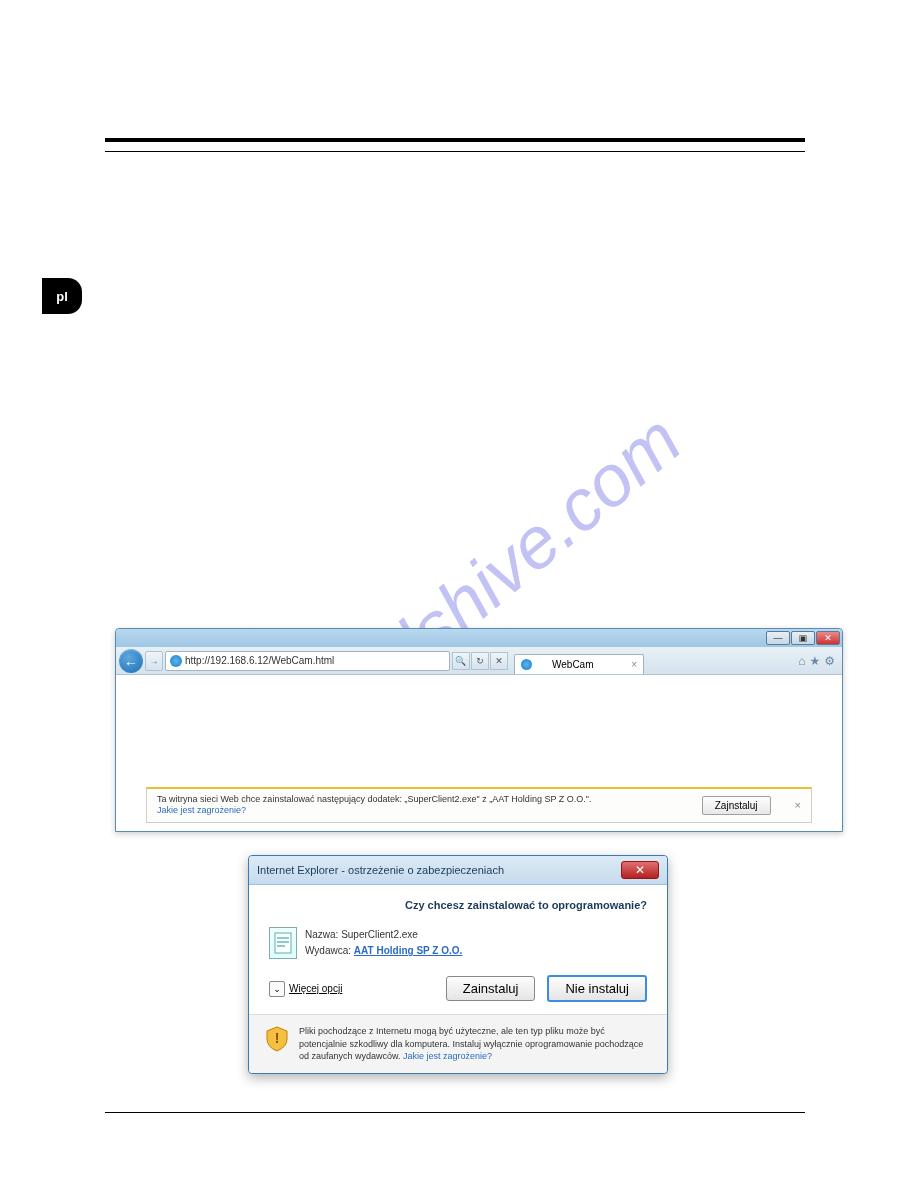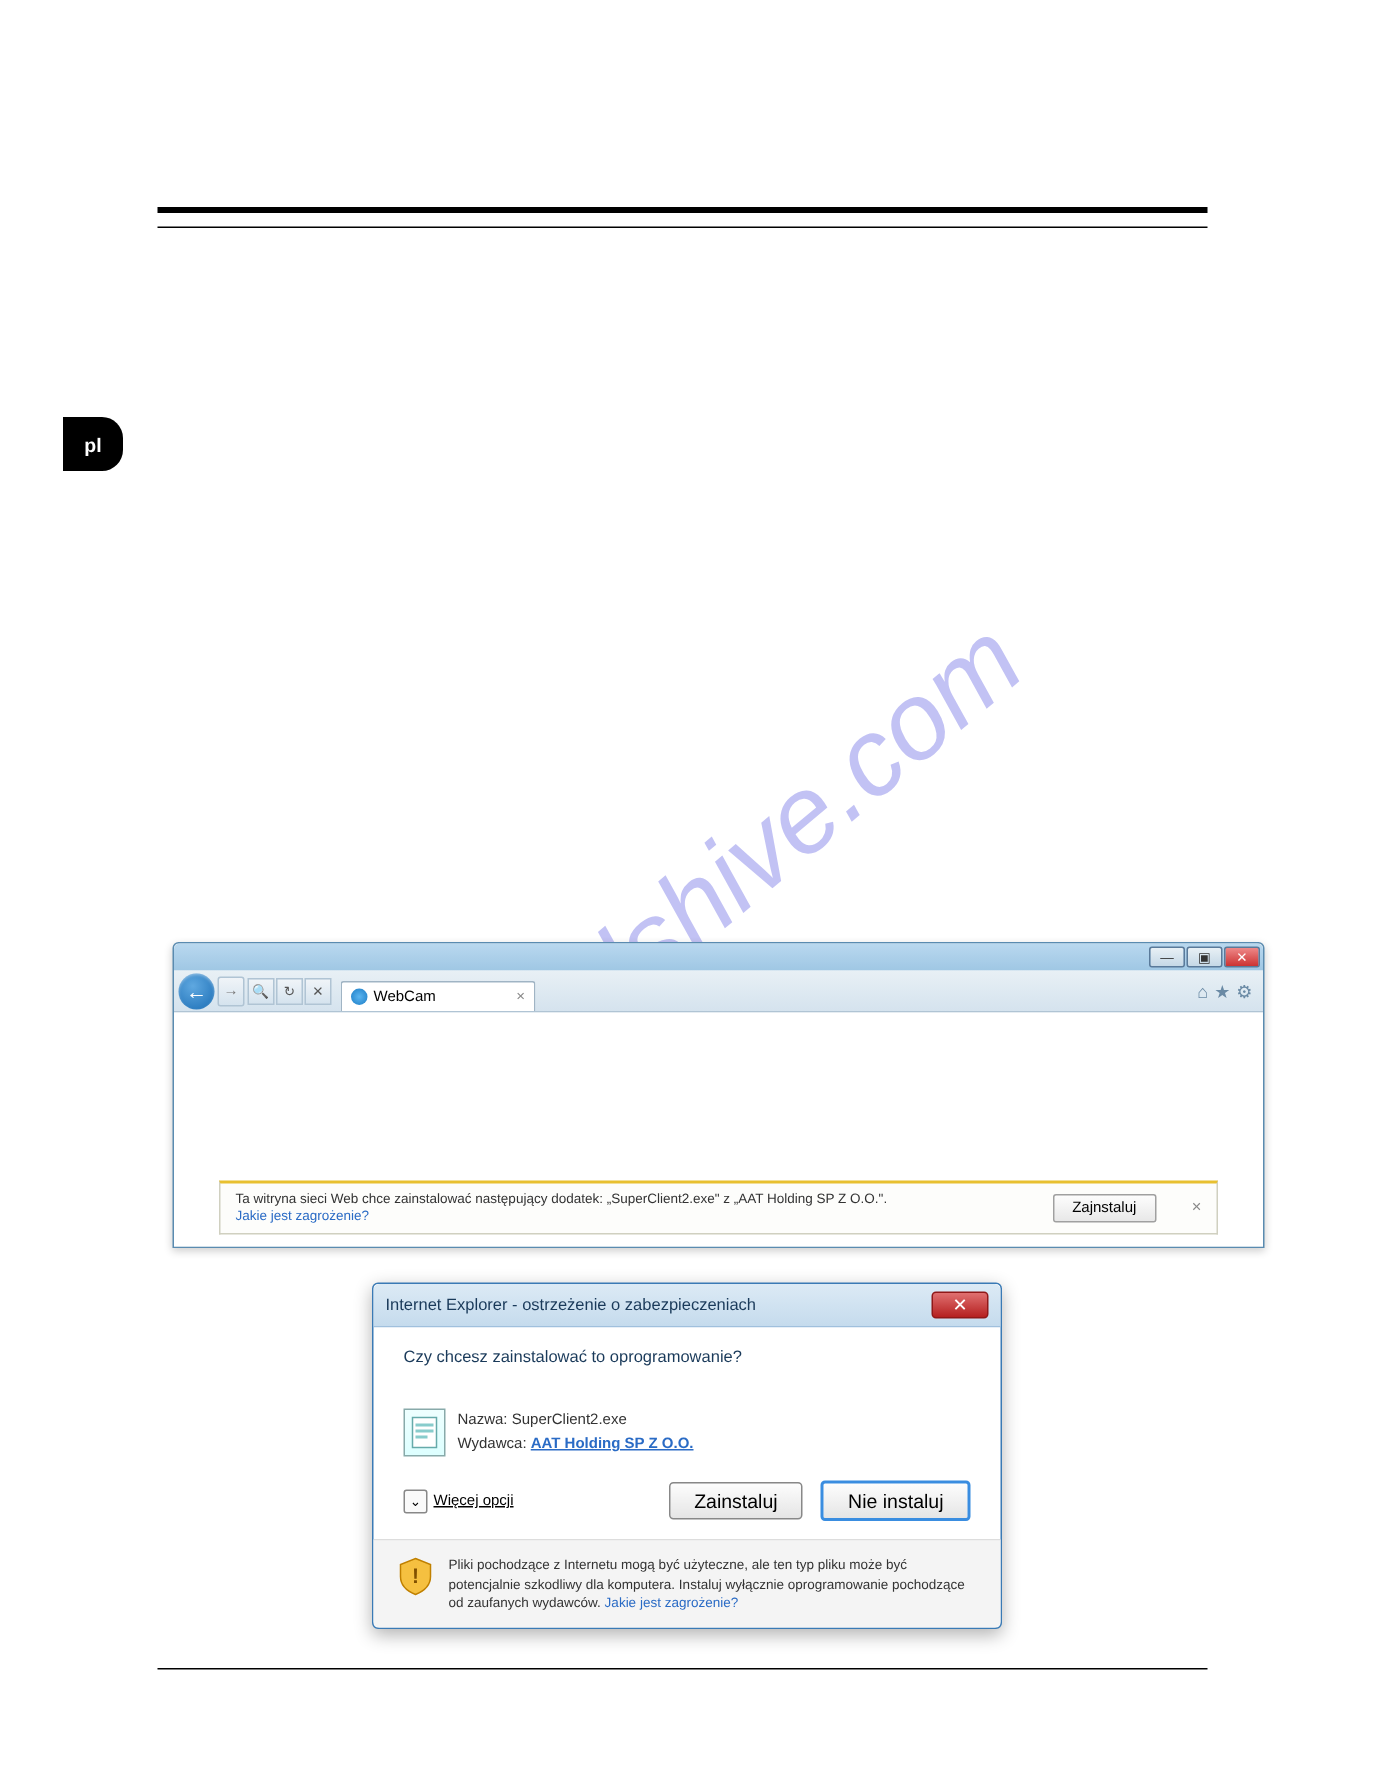--- a/index.html
+++ b/index.html
@@ -177,21 +177,21 @@
   .browser-tab {
     background: #fff;
     border: 1px solid #a0b4c4;
     border-bottom: none;
     height: 20px;
     min-width: 130px;
     display: flex;
     align-items: center;
     padding: 0 6px;
     font-size: 10px;
-    gap: 4px;
+    gap: 20px;
     border-radius: 2px 2px 0 0;
   }
   .browser-tab .ie-ico {
     width: 11px;
     height: 11px;
     background: radial-gradient(circle, #5bb5f0, #1a7bc5);
     border-radius: 50%;
   }
   .browser-tab .close-x {
     margin-left: auto;
@@ -271,23 +271,24 @@
     justify-content: center;
     font-size: 12px;
     border-radius: 3px;
     border: 1px solid #901818;
   }
   .dialog-body {
     padding: 14px 20px 12px 20px;
   }
   .dialog-question {
     font-size: 11px;
-    font-weight: normal;
+    font-weight: bold;
     color: #1a3a5a;
-    margin-bottom: 28px;
+    margin-bottom: 16px;
+    text-align: right;
   }
   .dialog-info {
     display: flex;
     gap: 8px;
     font-size: 10px;
     color: #333;
     margin-bottom: 16px;
   }
   .dialog-file-icon {
     width: 28px;
@@ -375,20 +376,24 @@
     <div class="win-btn">—</div>
     <div class="win-btn">▣</div>
     <div class="win-btn close">✕</div>
   </div>
   <div class="browser-nav">
     <div class="back-btn">
       <span>←</span>
     </div>
     <div class="fwd-btn">
       <span>→</span>
+    </div>
+    <div class="addr-bar">
+      <span class="ie-icon"></span>
+      <span>http://192.168.6.12/WebCam.html</span>
     </div>
     <div class="search-btns">
       <div class="mini-btn">🔍</div>
       <div class="mini-btn">↻</div>
       <div class="mini-btn">✕</div>
     </div>
     <div class="tab-strip">
       <div class="browser-tab">
         <span class="ie-ico"></span>
         <span>WebCam</span>

